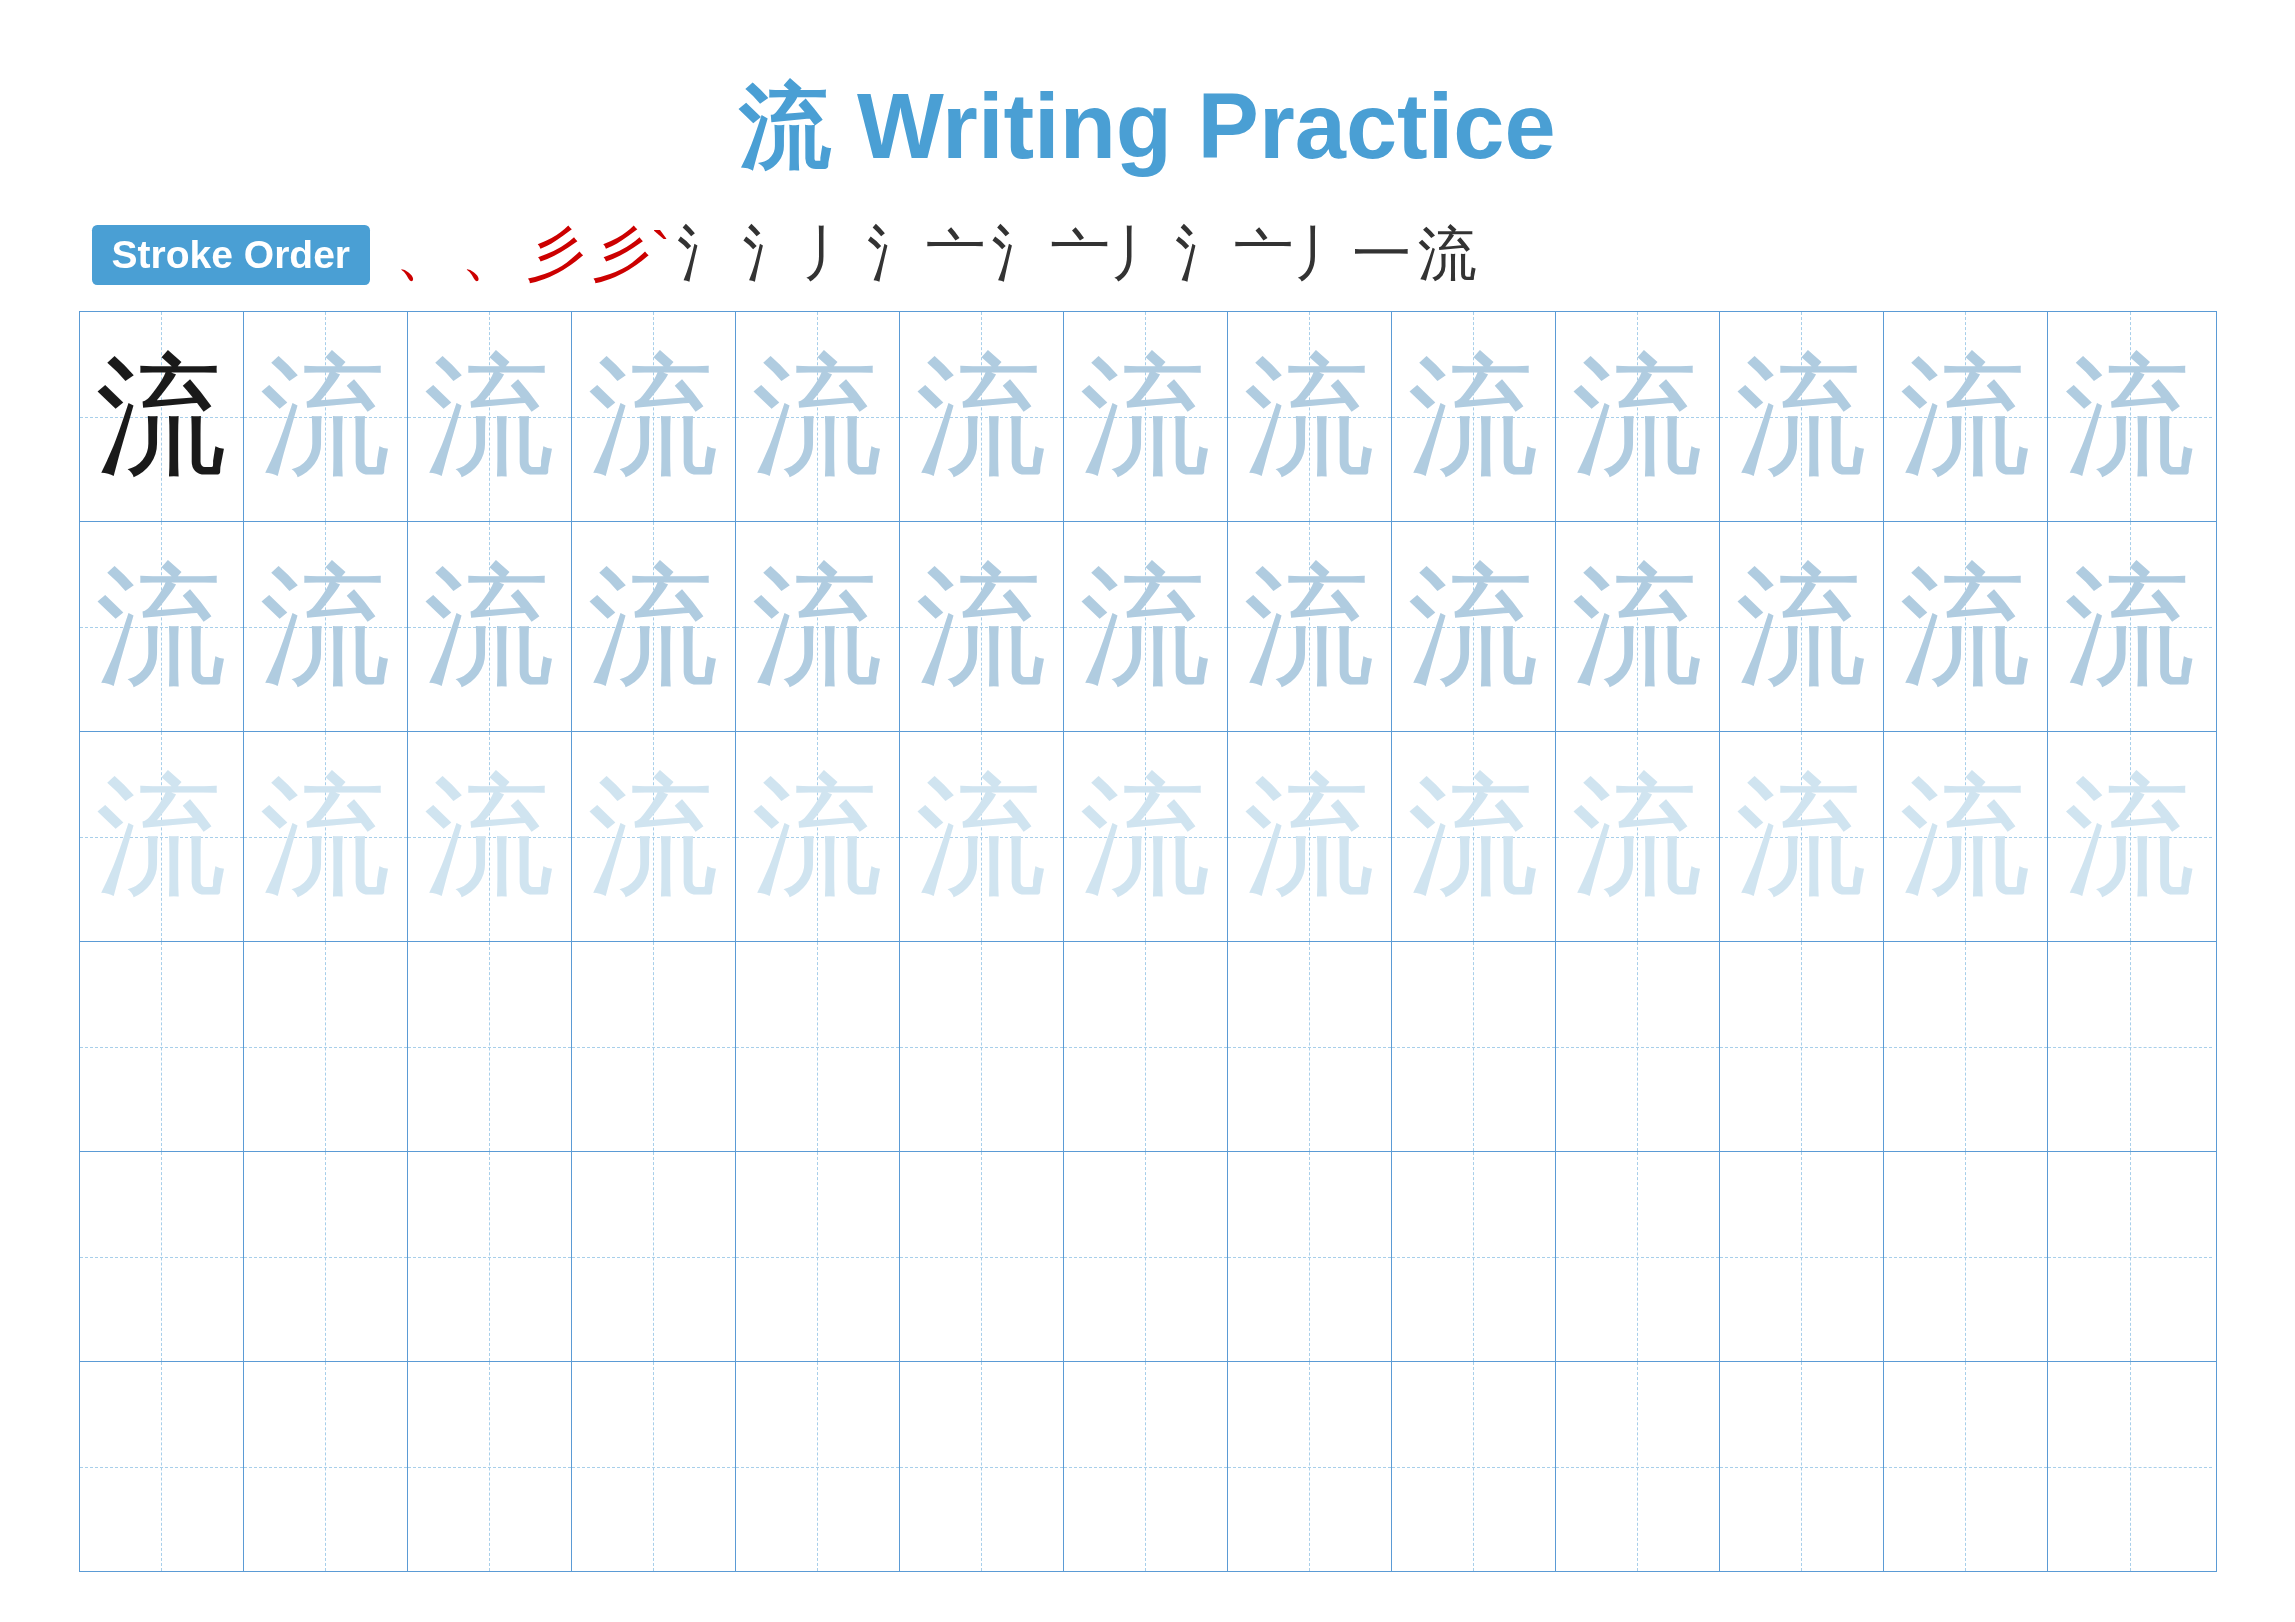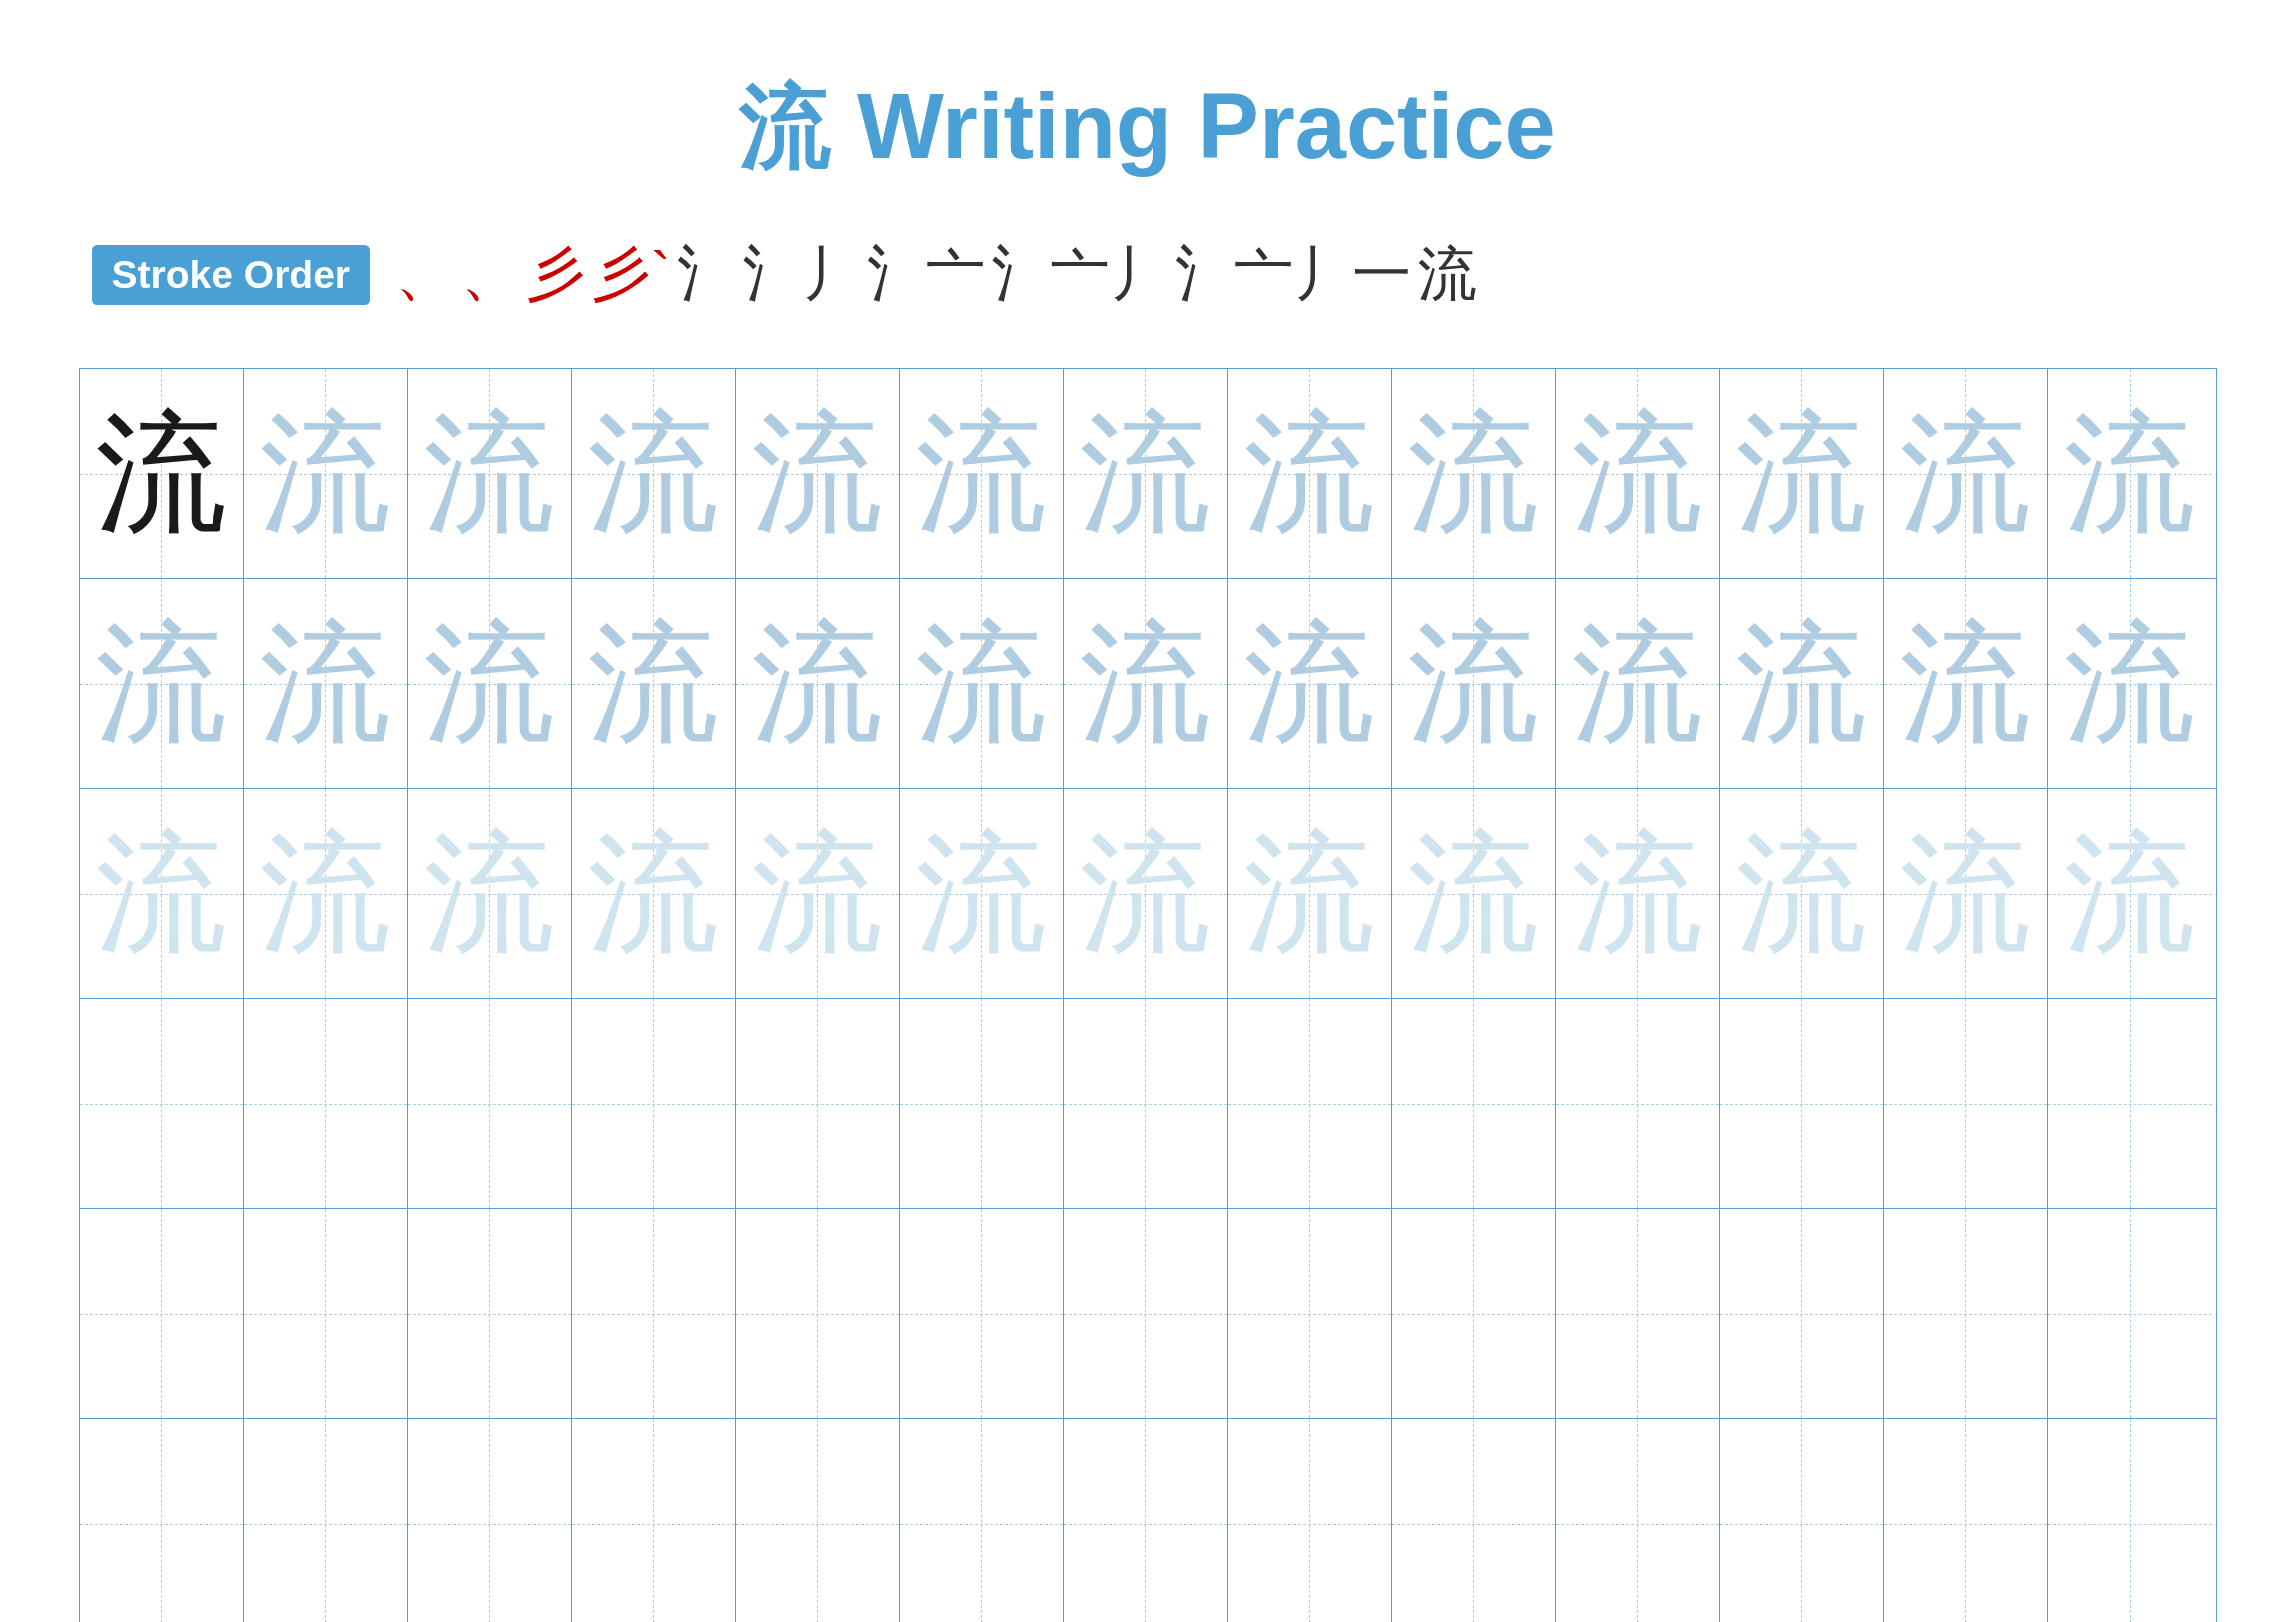--- a/index.html
+++ b/index.html
@@ -13,37 +13,36 @@
     }
 
     .page {
       width: 2295px;
       height: 1622px;
       background: white;
       padding: 52px 79px;
       display: flex;
       flex-direction: column;
       align-items: center;
-      gap: 20px;
     }
 
     .title {
       font-size: 92px;
       color: #4a9fd4;
       font-weight: bold;
       margin-bottom: 26px;
       margin-top: 13px;
       text-align: center;
     }
 
     .stroke-order-row {
       display: flex;
       align-items: center;
       width: 100%;
-      margin-bottom: 33px;
+      margin-bottom: 16px;
       padding-left: 13px;
     }
 
     .stroke-order-badge {
       background: #4a9fd4;
       color: white;
       font-size: 39px;
       font-weight: bold;
       padding: 7.9px 19.6px;
       border-radius: 5.2px;

